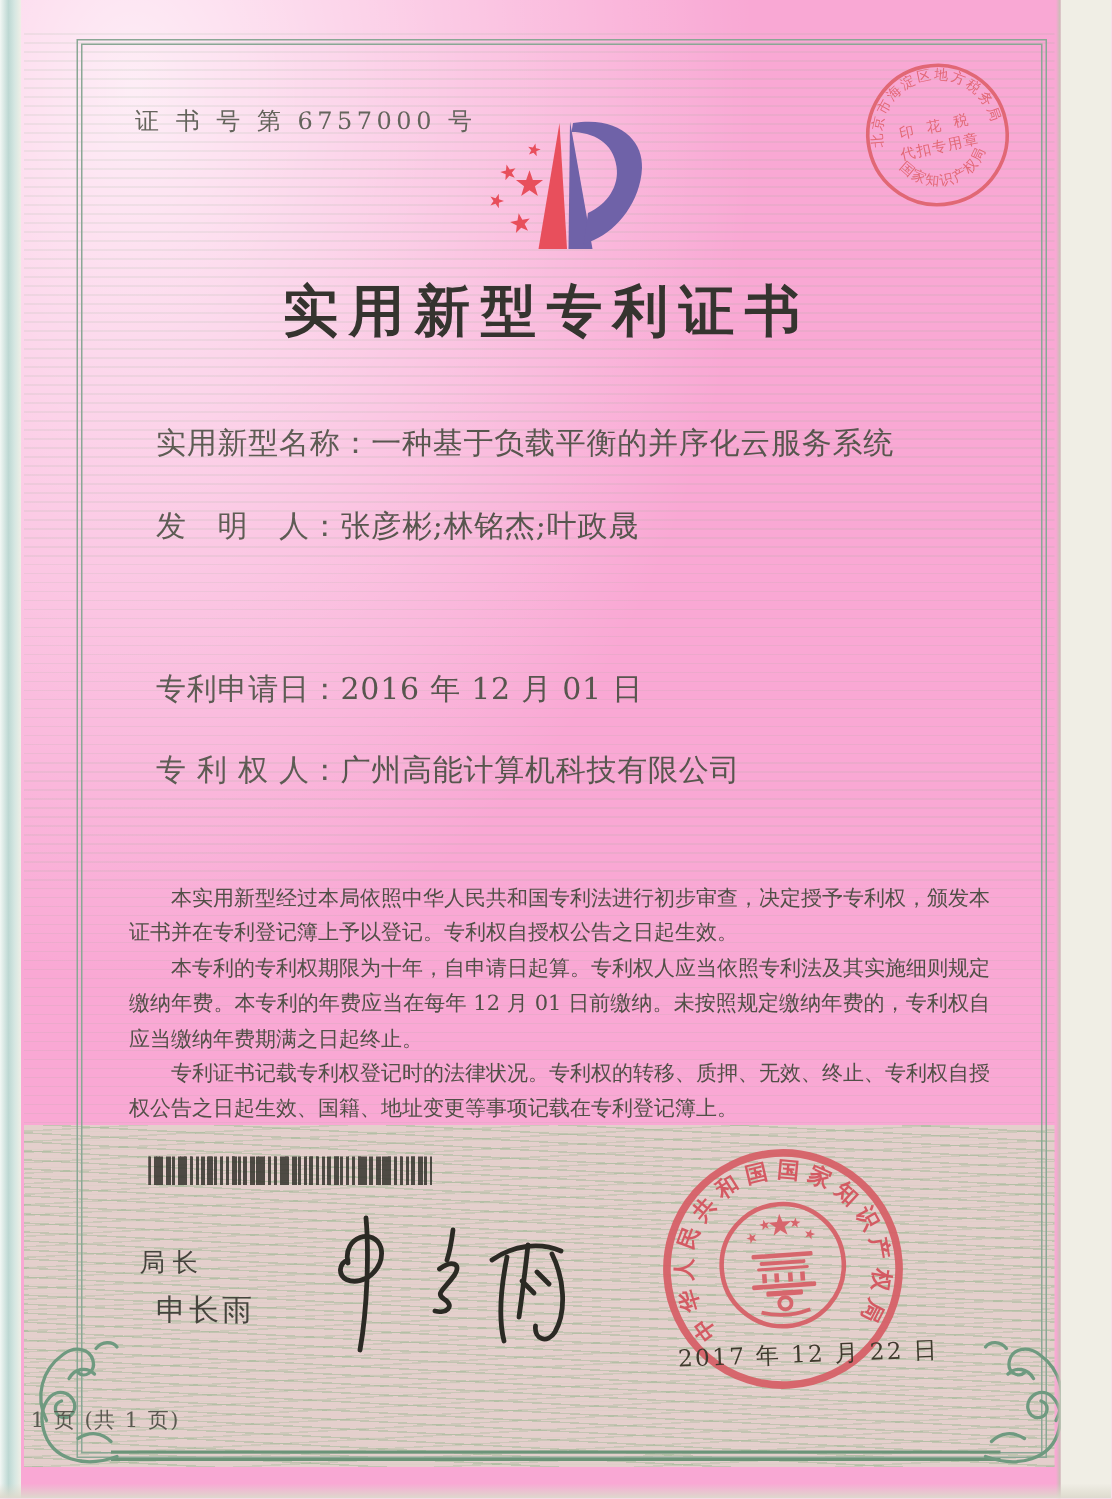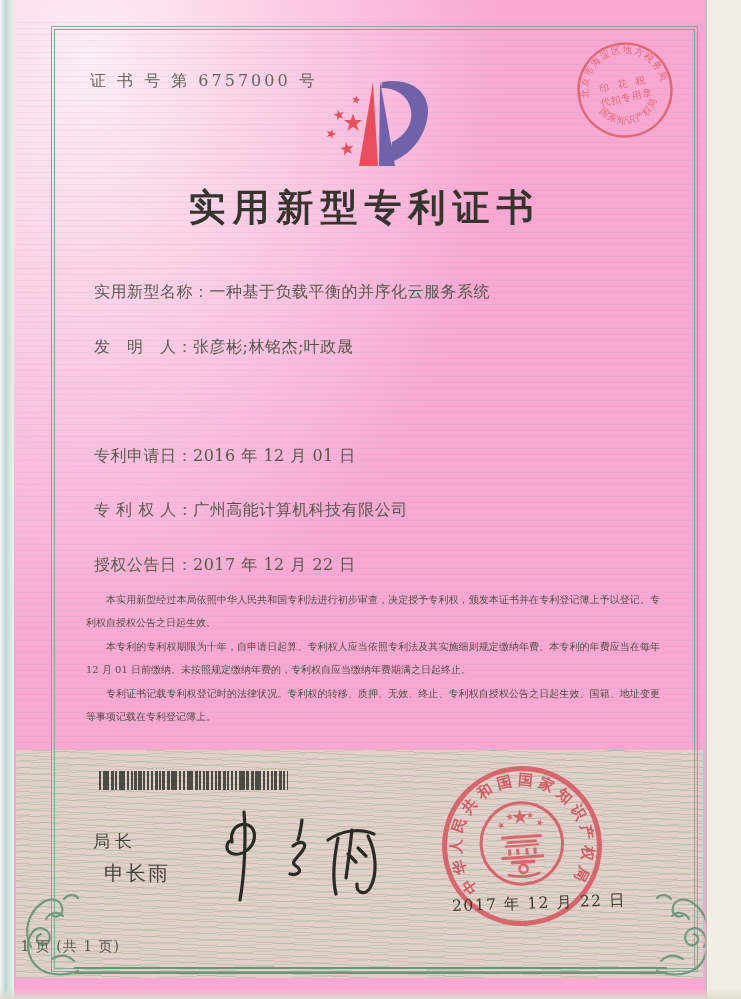--- a/index.html
+++ b/index.html
@@ -34,25 +34,25 @@
   .bottom-line{position:absolute;left:74px;right:74px;bottom:25px;height:3px;z-index:3;
     border-top:2px solid #6b9478;border-bottom:2px solid #6b9478;}
   .flourish{position:absolute;width:58px;height:86px;top:891px;z-index:4;}
   .flourish.fl-left{left:22px;}
   .flourish.fl-right{right:28px;transform:scaleX(-1);}
   
   .cert-number{position:absolute;left:90px;top:71px;z-index:4;
     font-size:16px;letter-spacing:3px;color:#64645c;}
   .title{position:absolute;left:0;right:12px;top:183px;z-index:4;margin:0;text-align:center;
     font-size:37px;font-weight:700;letter-spacing:7px;color:#35342f;}
-  .row{position:absolute;left:94px;z-index:4;font-size:16px;color:#5d5c54;letter-spacing:.5px;white-space:nowrap;}
+  .row{position:absolute;left:104px;z-index:4;font-size:20px;color:#5d5c54;letter-spacing:.5px;white-space:nowrap;}
   .row .lbl{color:#5d5c54;}
   .row .val{color:#57564e;}
   .paras{position:absolute;left:86px;width:574px;top:588px;z-index:4;
-    font-size:10px;line-height:23.4px;color:#514f47;text-align:justify;}
+    font-size:14px;line-height:23.4px;color:#514f47;text-align:justify;}
   .paras p{margin:0;text-indent:2em;}
   .barcode{position:absolute;left:99px;top:771px;width:189px;height:19px;z-index:4;opacity:.85;
     background-image:
       repeating-linear-gradient(90deg,#35332d 0px,#35332d 2px,rgba(0,0,0,0) 2px,rgba(0,0,0,0) 4px),
       repeating-linear-gradient(90deg,#35332d 0px,#35332d 1px,rgba(0,0,0,0) 1px,rgba(0,0,0,0) 7px),
       repeating-linear-gradient(90deg,rgba(0,0,0,0) 0px,rgba(0,0,0,0) 5px,#35332d 5px,#35332d 8px,rgba(0,0,0,0) 8px,rgba(0,0,0,0) 17px);}
   .duty{position:absolute;left:93px;top:830px;z-index:4;font-size:17px;letter-spacing:5px;color:#45443d;font-family:Liberation Mono, monospace;}
   .dname{position:absolute;left:104px;top:860px;z-index:4;font-size:20px;letter-spacing:2px;color:#45443d;}
   .signature{position:absolute;left:198px;top:806px;width:205px;height:100px;z-index:4;}
   .tax-stamp{position:absolute;left:573px;top:38px;width:104px;height:104px;z-index:4;opacity:.92;}
@@ -136,23 +136,20 @@
     <span class="lbl">实用新型名称：</span><span class="val">一种基于负载平衡的并序化云服务系统</span>
   </div>
   <div class="row" style="top:337px">
     <span class="lbl">发　明　人：</span><span class="val">张彦彬;林铭杰;叶政晟</span>
   </div>
   <div class="row" style="top:446px">
     <span class="lbl">专利申请日：</span><span class="val">2016 年 12 月 01 日</span>
   </div>
   <div class="row" style="top:500px">
     <span class="lbl">专 利 权 人：</span><span class="val">广州高能计算机科技有限公司</span>
-  </div>
-  <div class="row" style="top:555px">
-    <span class="lbl">授权公告日：</span><span class="val">2017 年 12 月 22 日</span>
   </div>
 
   <div class="paras">
     <p>本实用新型经过本局依照中华人民共和国专利法进行初步审查，决定授予专利权，颁发本证书并在专利登记簿上予以登记。专利权自授权公告之日起生效。</p>
     <p>本专利的专利权期限为十年，自申请日起算。专利权人应当依照专利法及其实施细则规定缴纳年费。本专利的年费应当在每年 12 月 01 日前缴纳。未按照规定缴纳年费的，专利权自应当缴纳年费期满之日起终止。</p>
     <p>专利证书记载专利权登记时的法律状况。专利权的转移、质押、无效、终止、专利权自授权公告之日起生效、国籍、地址变更等事项记载在专利登记簿上。</p>
   </div>
 
   <div class="barcode"></div>
 

